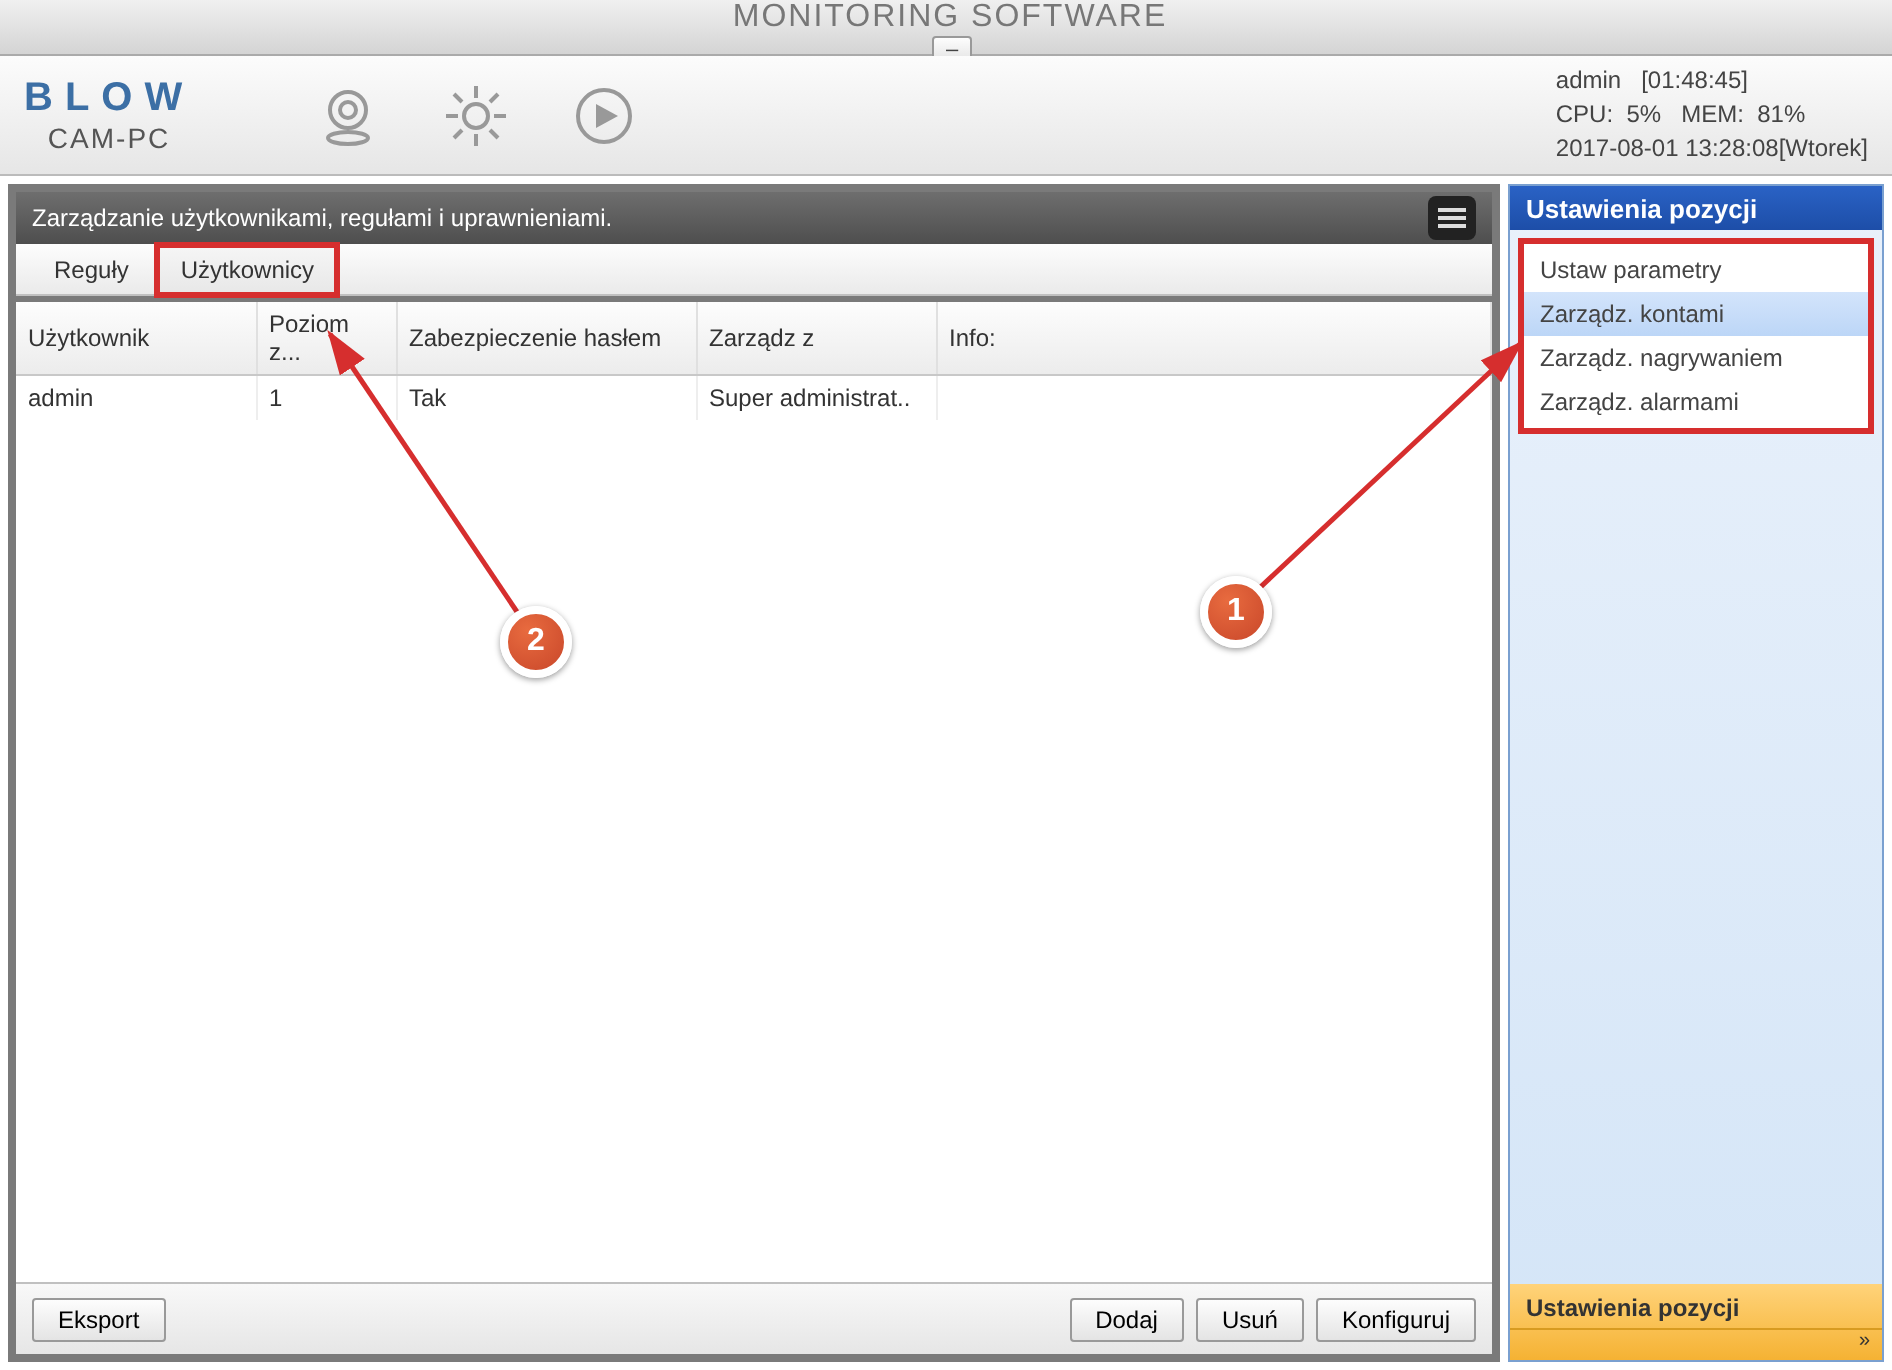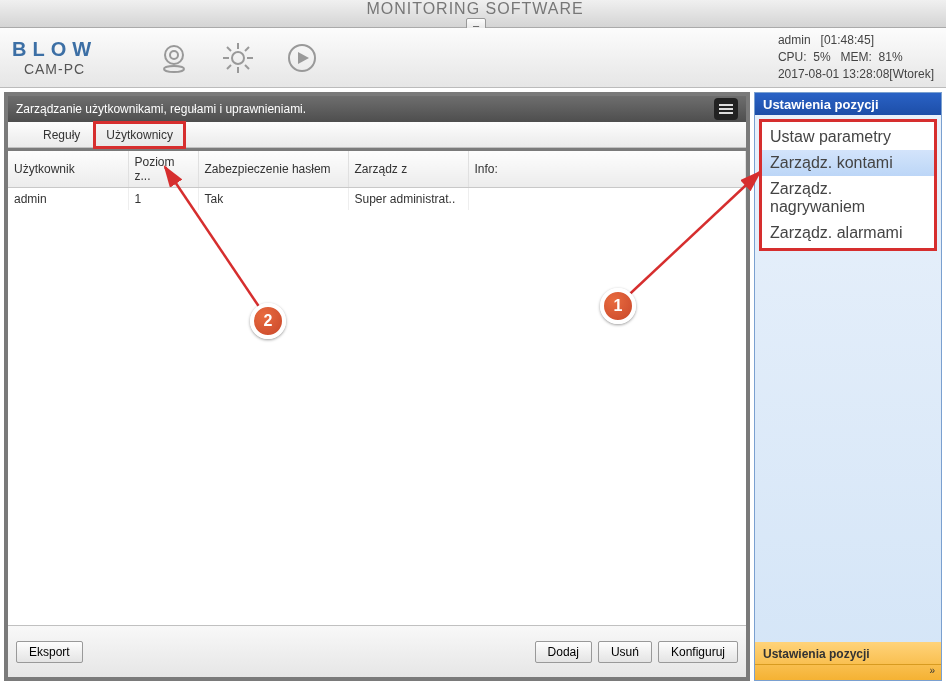--- a/index.html
+++ b/index.html
@@ -104,21 +104,21 @@
     border-radius: 4px;
     display:flex;align-items:center;justify-content:center;
     color:#ddd;
   }
   .tabs {
     height: 26px;
     background: linear-gradient(#fdfdfd,#eaeaea);
     border-bottom: 1px solid #c0c0c0;
     display: flex;
     align-items: flex-end;
-    padding: 0 24px;
+    padding: 0 8px;
   }
   .tab {
     padding: 4px 10px;
     border: 1px solid transparent;
     margin-right: 4px;
     font-size: 12px;
     color: #333;
     cursor: pointer;
     background: transparent;
   }
@@ -147,21 +147,21 @@
     color:#333;
   }
   tbody td {
     padding: 4px 6px;
     border-right:1px solid #eee;
     color:#333;
   }
   tbody tr { height: 20px; }
   
   .footer {
-    height: 52px;
+    height: 36px;
     background: linear-gradient(#f8f8f8,#e6e6e6);
     border-top: 1px solid #c0c0c0;
     display: flex;
     align-items: center;
     padding: 0 8px;
     gap: 6px;
   }
   .btn {
     padding: 3px 12px;
     border: 1px solid #999;
@@ -195,21 +195,21 @@
     border: 1px solid #bcd0e8;
     margin: 6px;
     padding: 2px 0;
   }
   .right-list.annot-highlight {
     outline: 3px solid #d62e2e;
     outline-offset: -1px;
   }
   .ritem {
     padding: 4px 8px;
-    font-size: 16px;
+    font-size: 12px;
     color: #444;
     cursor: pointer;
   }
   .ritem.selected {
     background: linear-gradient(#d3e4fb,#bcd6f7);
   }
   .right-spacer { flex: 1; }
   .right-footer {
     background: linear-gradient(#ffd37a,#f5b233);
     padding: 2px 0;

